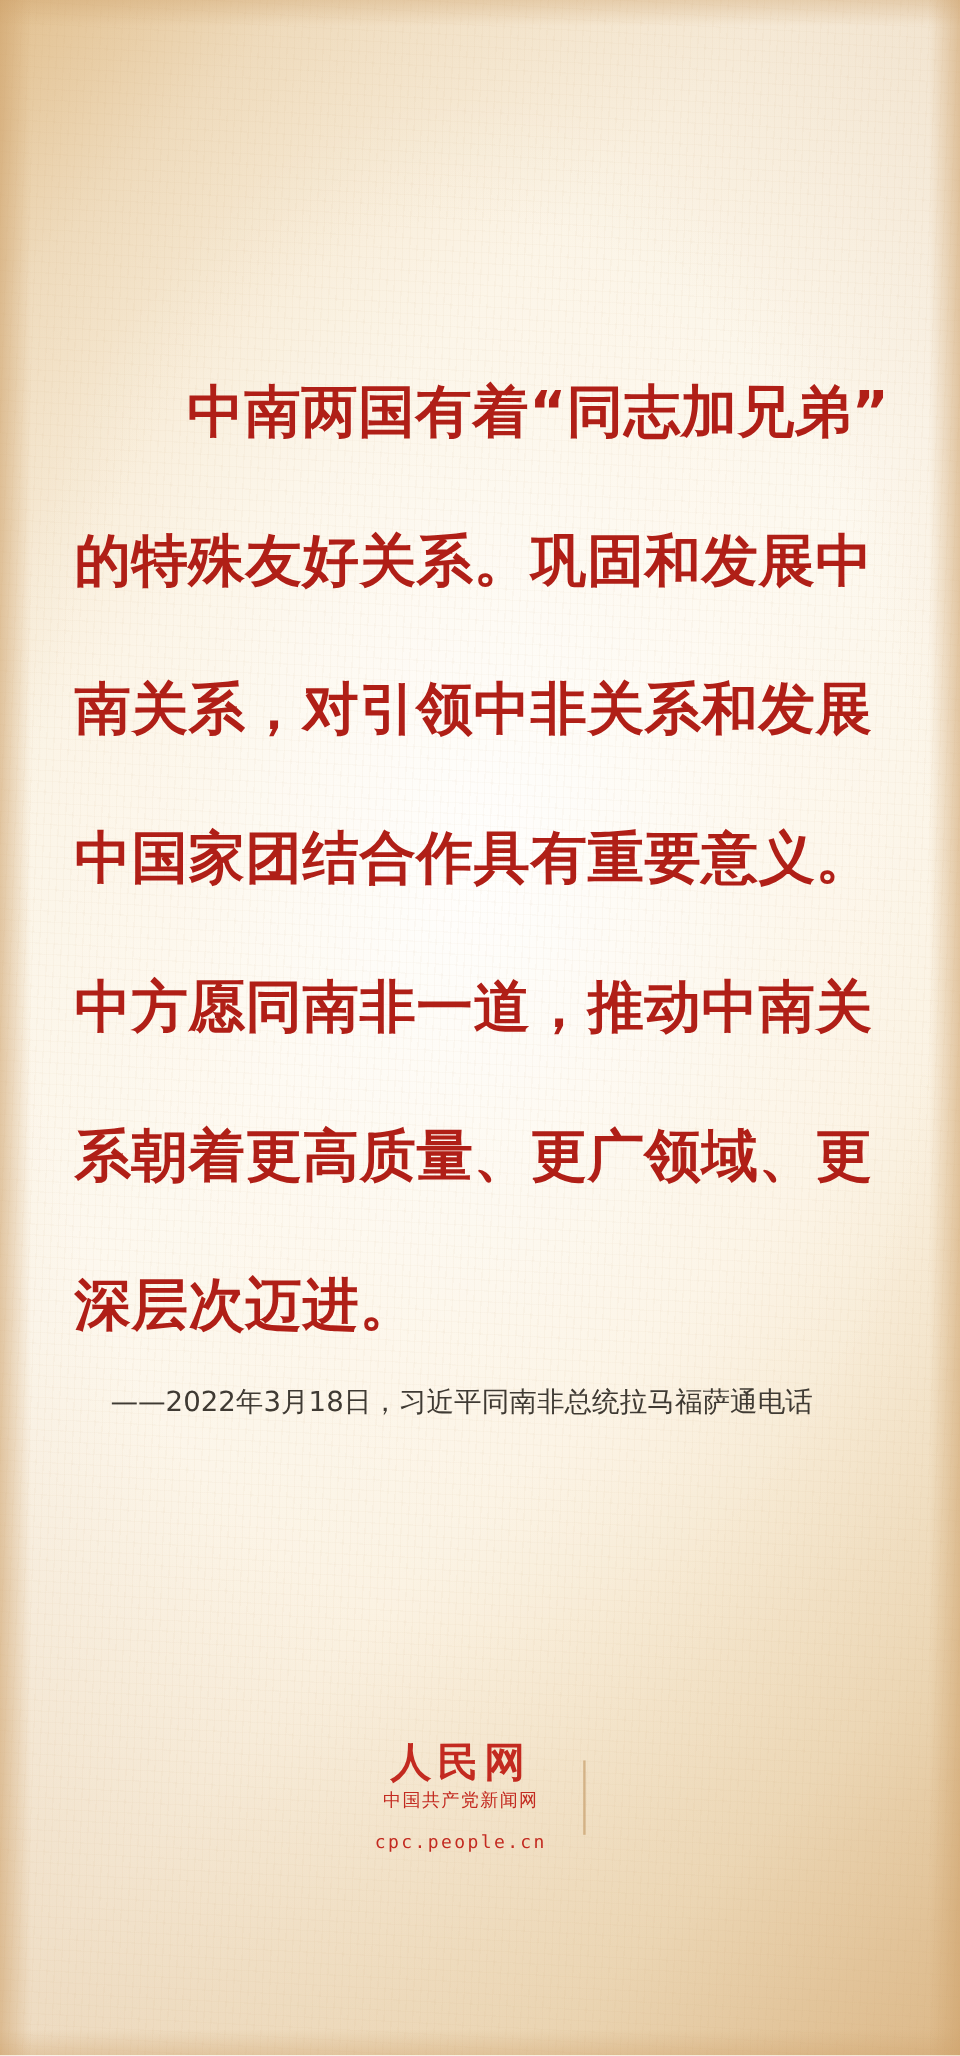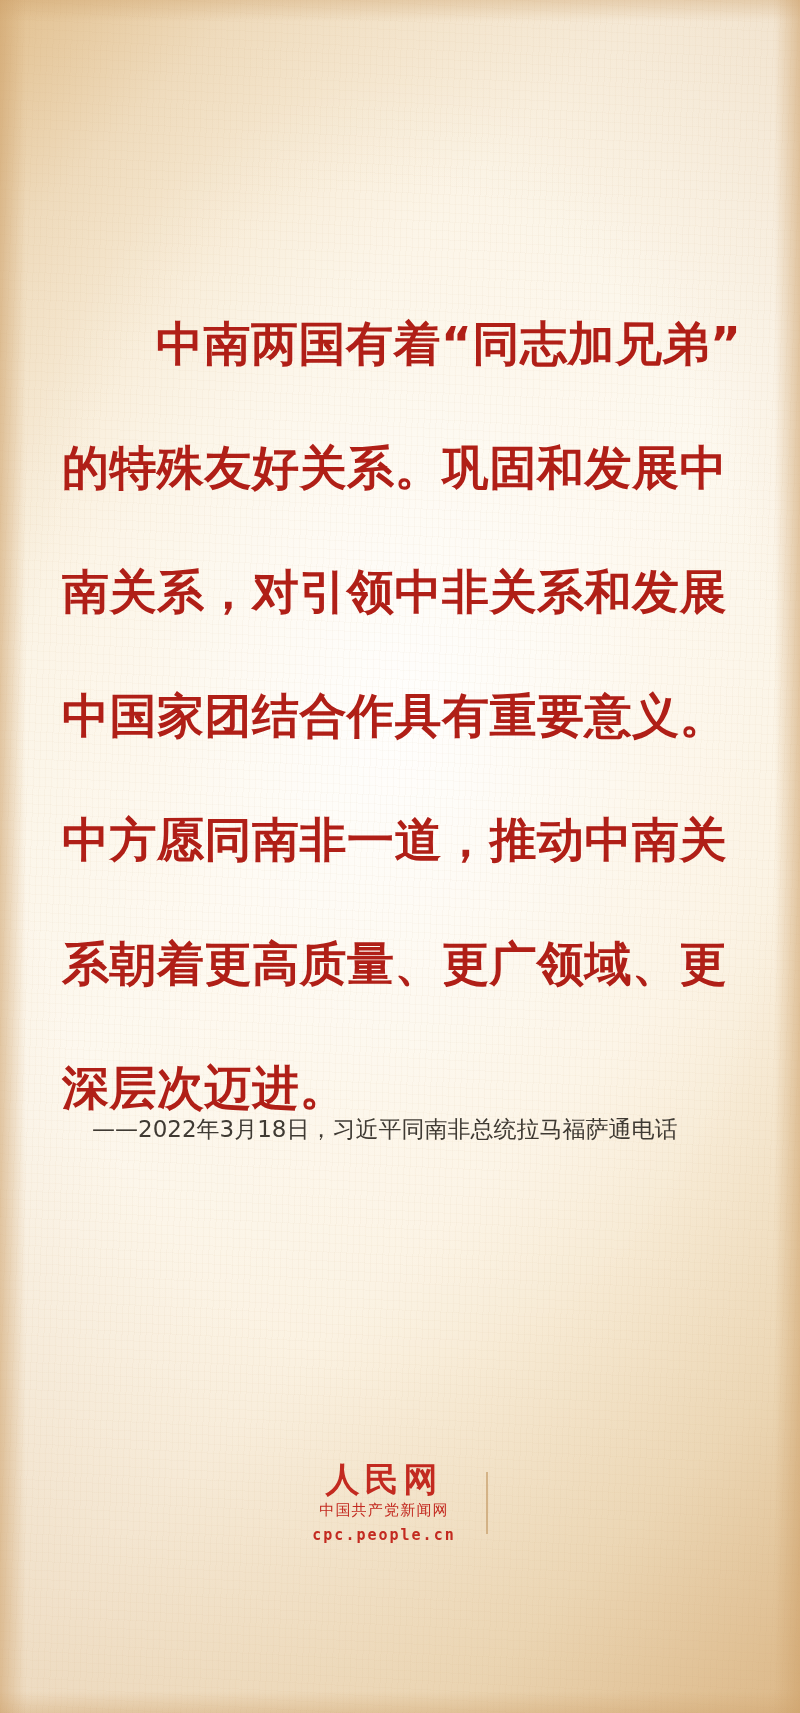--- a/index.html
+++ b/index.html
@@ -73,21 +73,21 @@
     letter-spacing: 0.5px;
     text-align: left;
     text-indent: 94px;
     font-family: "DejaVu Sans", "Liberation Sans", sans-serif;
   }
 
   .attribution {
     position: absolute;
     left: 46px;
     right: 46px;
-    top: 1108px;
+    top: 1148px;
     color: #3f3a33;
     font-size: 23px;
     line-height: 42px;
     text-indent: 46px;
     font-family: "DejaVu Sans", "Liberation Sans", sans-serif;
   }
 
   .footer {
     position: absolute;
     left: 0;
@@ -114,26 +114,25 @@
   }
   .brand-people .cn-sub {
     margin-top: 7px;
     color: #c32a20;
     font-size: 15px;
     font-weight: normal;
     letter-spacing: 1.2px;
     font-family: "DejaVu Sans", "Liberation Sans", sans-serif;
   }
   .brand-people .domain {
-    margin-top: 10px;
+    margin-top: 20px;
     color: #c32a20;
     font-size: 15px;
     letter-spacing: 2px;
     font-family: "DejaVu Sans Mono", "Liberation Mono", monospace;
-    font-weight: bold;
   }
 
   .divider {
     width: 2px;
     height: 62px;
     background: #c9a372;
     opacity: 0.75;
   }
 
   .brand-shixizhi {

